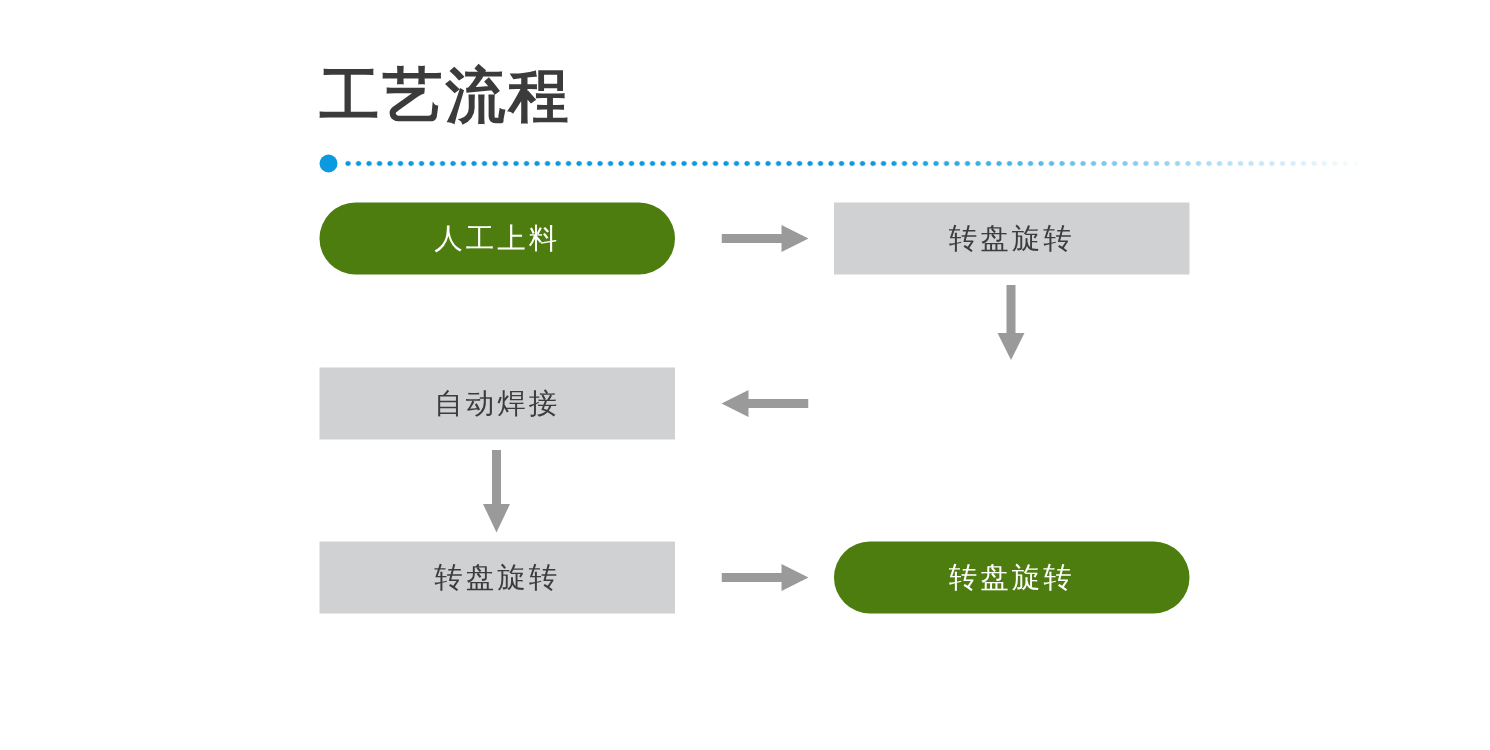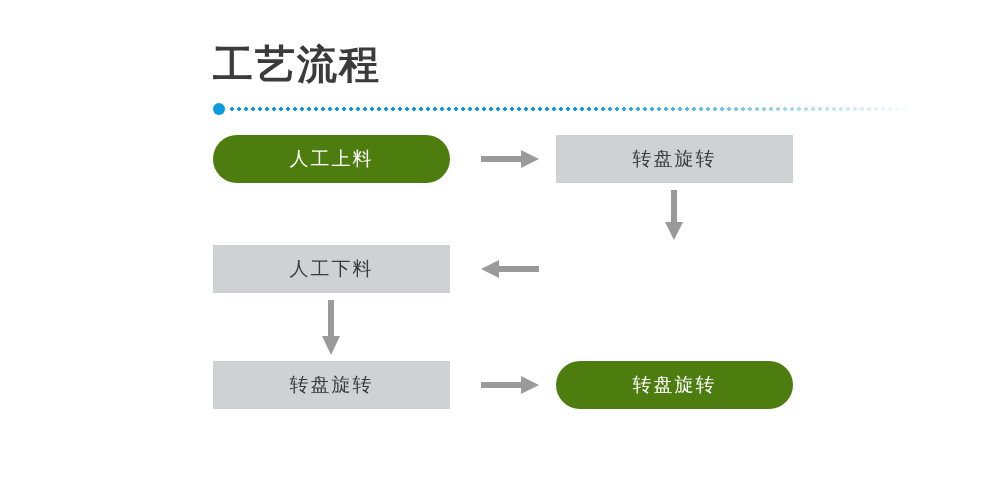--- a/index.html
+++ b/index.html
@@ -140,21 +140,21 @@
     <span>转盘旋转</span>
   </div>
 
   <div class="arrow arrow-v1">
     <svg width="24" height="50" viewBox="0 0 24 50">
       <path d="M9 0 H15 V32 H21 L12 50 L3 32 H9 Z" fill="#9a9a9a"></path>
     </svg>
   </div>
 
   <div class="node gray node-r2c1">
-    <span>人工下料</span>
+    <span>自动焊接</span>
   </div>
 
   <div class="arrow arrow-h2">
     <svg width="58" height="24" viewBox="0 0 58 24">
       <path d="M58 9 H18 V3 L0 12 L18 21 V15 H58 Z" fill="#9a9a9a"></path>
     </svg>
   </div>
 
 
   <div class="arrow arrow-v2">

